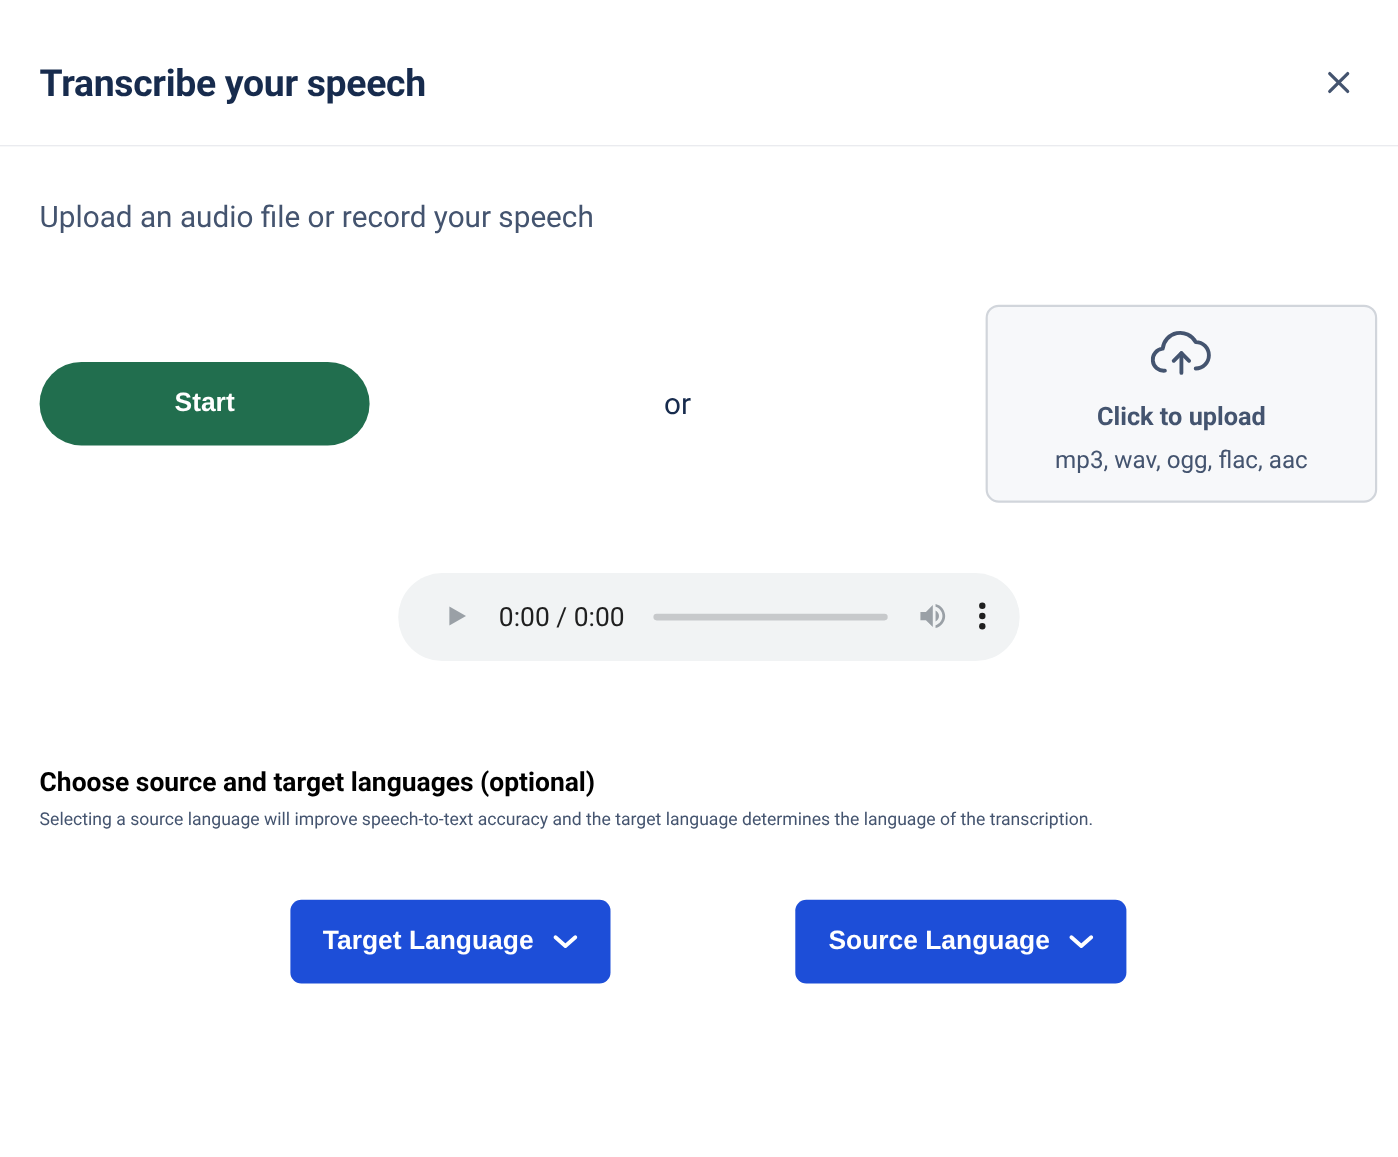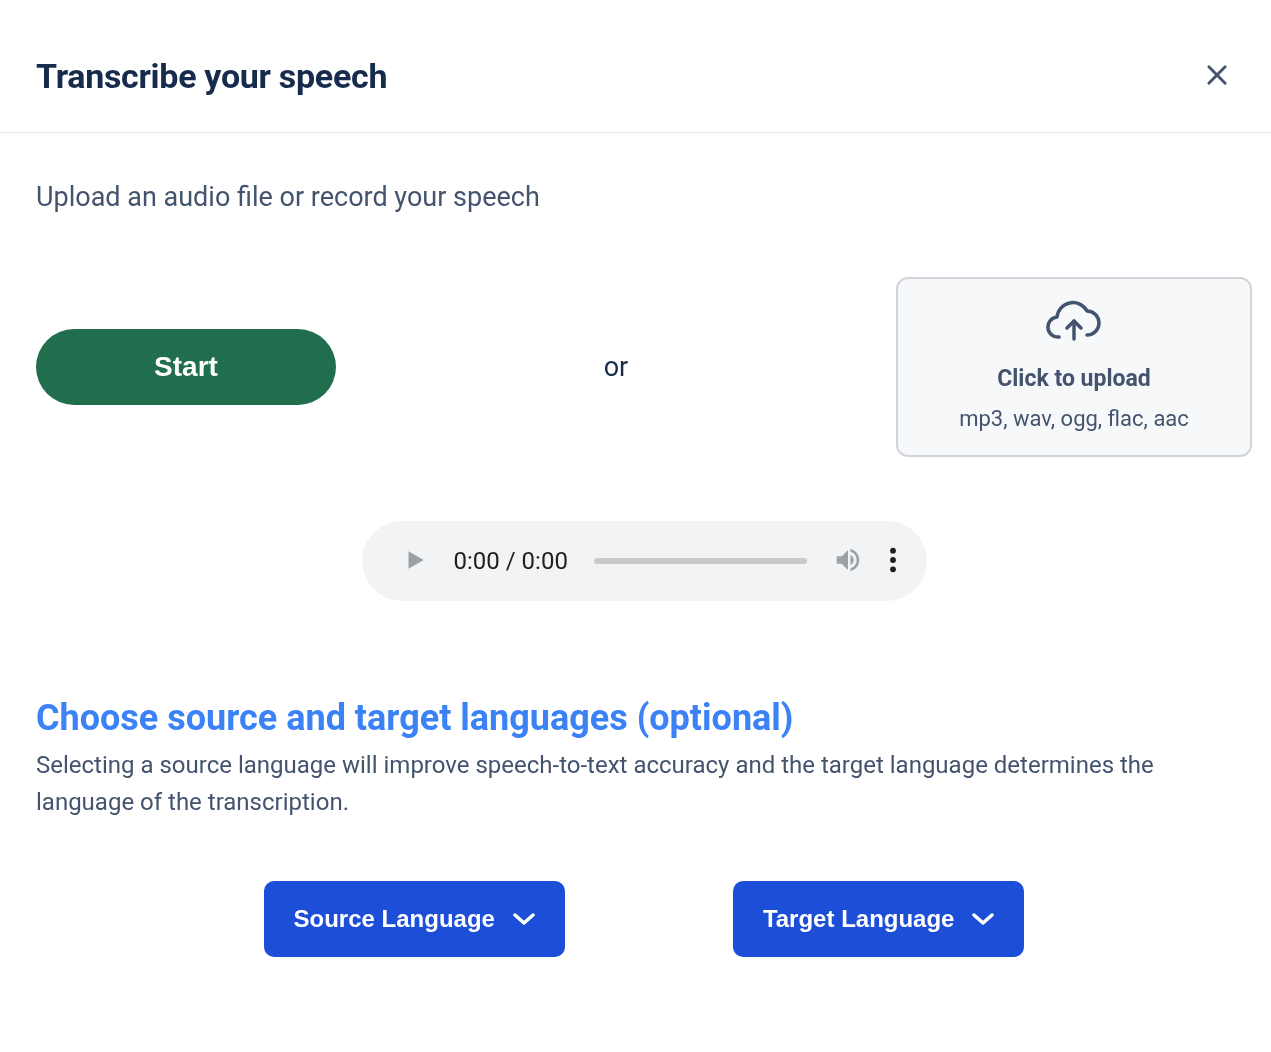--- a/index.html
+++ b/index.html
@@ -55,21 +55,21 @@
     gap: 24px;
     margin-bottom: 64px;
   }
   .start-btn {
     background: #216E4E;
     color: #ffffff;
     border: none;
     border-radius: 999px;
     width: 300px;
     height: 76px;
-    font-size: 28px;
+    font-size: 24px;
     font-weight: 600;
     cursor: pointer;
   }
   .or-text {
     flex: 1;
     text-align: center;
     font-size: 27px;
     color: #172B4D;
   }
   .upload-box {
@@ -137,27 +137,27 @@
   }
   .more-btn {
     background: none;
     border: none;
     cursor: pointer;
     color: #1f1f1f;
     display: flex;
     align-items: center;
   }
   .lang-heading {
-    font-size: 36px;
+    font-size: 24px;
     font-weight: 700;
-    color: #3b82f6;
+    color: #000000;
     margin-bottom: 8px;
   }
   .lang-desc {
-    font-size: 24px;
+    font-size: 16px;
     color: #44546f;
     line-height: 1.55;
     margin-bottom: 60px;
   }
   .lang-buttons {
     display: flex;
     justify-content: center;
     gap: 168px;
   }
   .lang-btn {
@@ -244,30 +244,30 @@
           </svg>
         </span>
       </button>
     </div>
 
     <h2 class="lang-heading">Choose source and target languages (optional)</h2>
     <p class="lang-desc">Selecting a source language will improve speech-to-text accuracy and the target language determines the language of the transcription.</p>
 
     <div class="lang-buttons">
       <button class="lang-btn">
+        <span>Target Language</span>
+        <span class="chevron">
+          <svg width="22" height="14" viewBox="0 0 22 14" fill="none" stroke="currentColor" stroke-width="3.5" stroke-linecap="round" stroke-linejoin="round">
+            <polyline points="2,3 11,11 20,3"></polyline>
+          </svg>
+        </span>
+      </button>
+      <button class="lang-btn">
         <span>Source Language</span>
         <span class="chevron">
           <svg width="22" height="14" viewBox="0 0 22 14" fill="none" stroke="currentColor" stroke-width="3.5" stroke-linecap="round" stroke-linejoin="round">
             <polyline points="2,3 11,11 20,3"></polyline>
           </svg>
         </span>
       </button>
-      <button class="lang-btn">
-        <span>Target Language</span>
-        <span class="chevron">
-          <svg width="22" height="14" viewBox="0 0 22 14" fill="none" stroke="currentColor" stroke-width="3.5" stroke-linecap="round" stroke-linejoin="round">
-            <polyline points="2,3 11,11 20,3"></polyline>
-          </svg>
-        </span>
-      </button>
     </div>
   </div>
 </div>
 
 </body></html>

